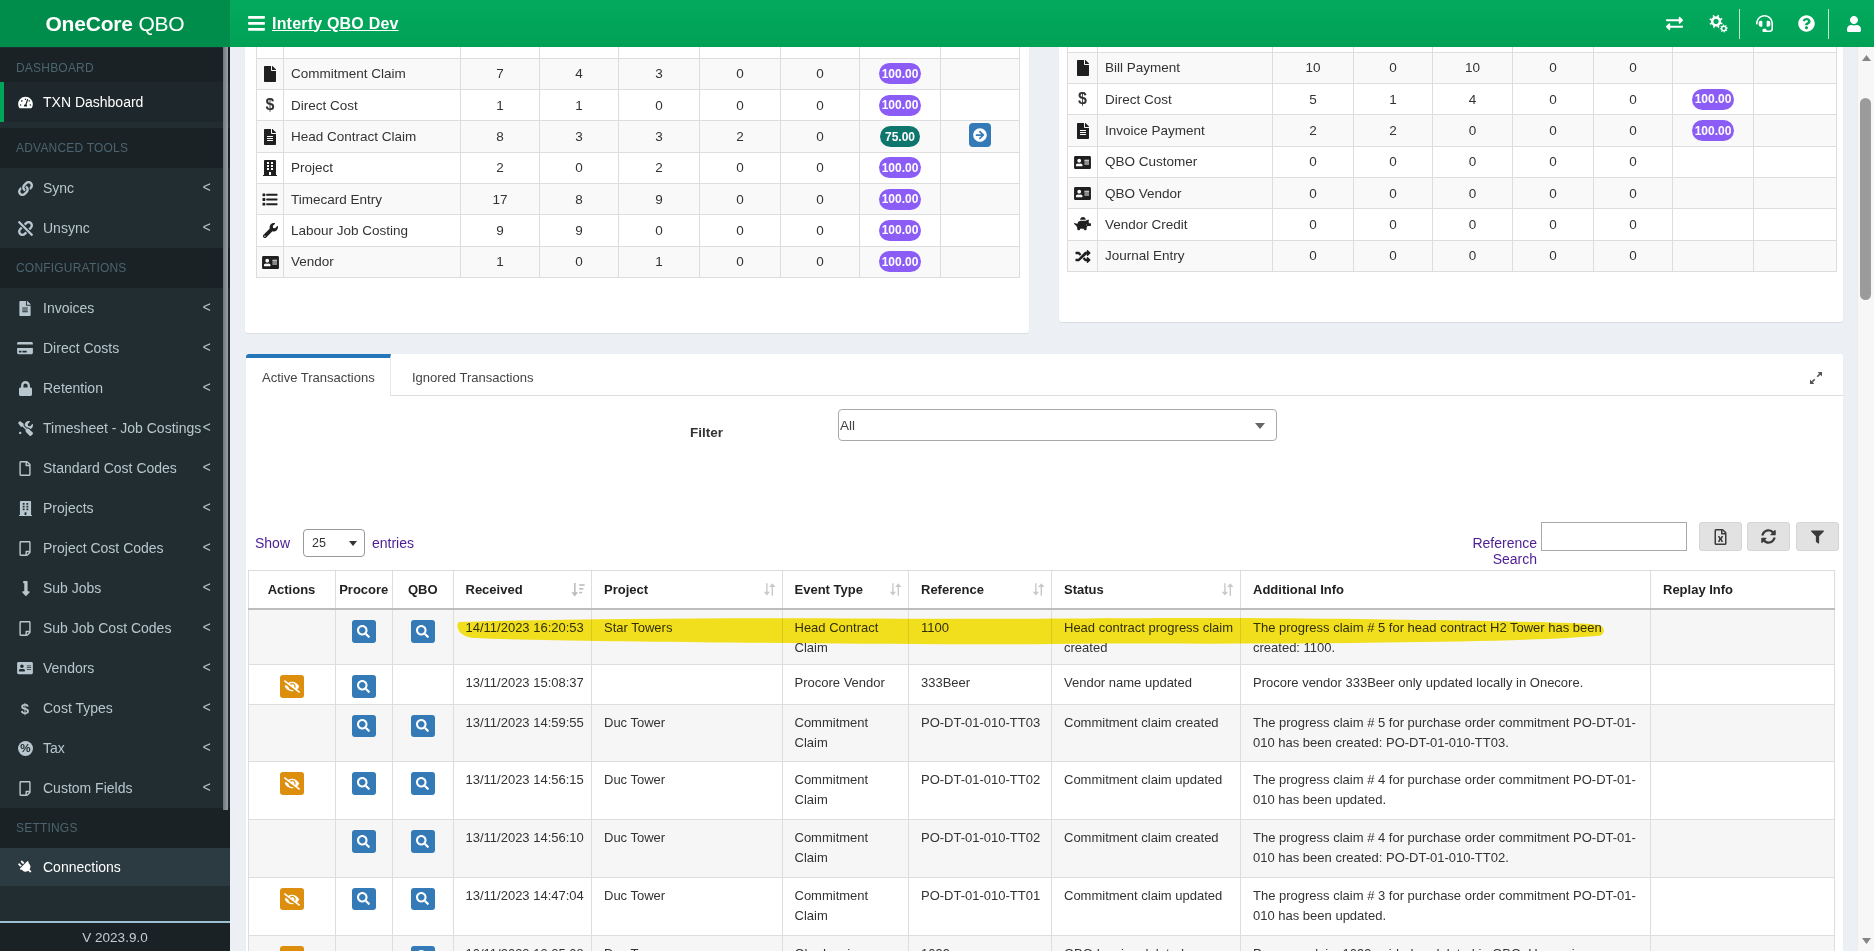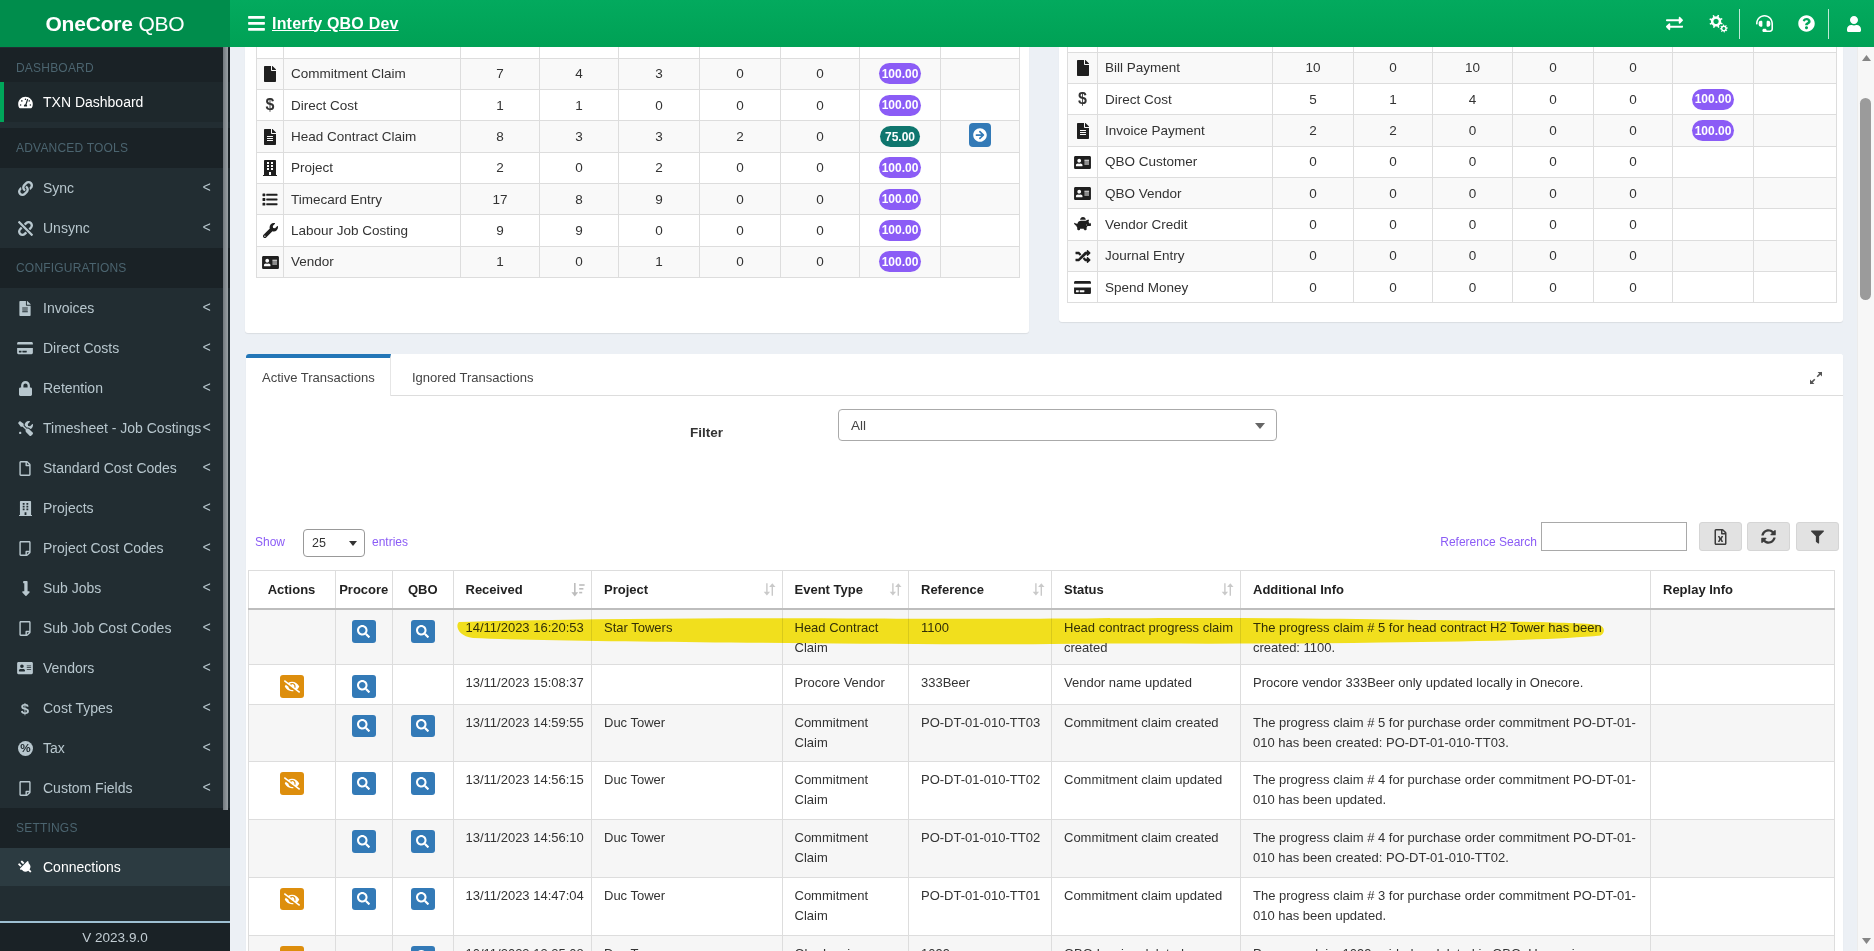--- a/index.html
+++ b/index.html
@@ -37,26 +37,26 @@
 .badge{display:inline-block;min-width:40px;text-align:center;border-radius:11px;font-size:12px;font-weight:bold;color:#fff;padding:3.5px 3px;line-height:14px}
 .bg-g{background:#8b5cf6}
 .bg-o{background:#0f766e}
 
 #tabstrip{position:absolute;left:0;top:0;width:1597px;height:42px;background:#fff}
 #tabline{position:absolute;left:145px;top:41px;width:1452px;height:1px;background:#ddd}
 #tab1{position:absolute;left:0;top:0;width:145px;height:42px;border-top:4px solid #2376b7;border-right:1px solid #e6e6e6;display:flex;align-items:center;padding-left:16px;font-size:13px;color:#444;background:#fff}
 #tab2{position:absolute;left:146px;top:4px;width:180px;height:38px;display:flex;align-items:center;padding-left:20px;font-size:13px;color:#444}
 
 #flabel{position:absolute;left:444px;top:71px;font-size:13.5px;font-weight:bold;color:#333}
-#fselect{position:absolute;left:592px;top:55px;width:439px;height:32px;border:1px solid #aaa;border-radius:4px;background:#fff;font-size:13.5px;color:#444;display:flex;align-items:center;padding-left:12px}
+#fselect{position:absolute;left:592px;top:55px;width:439px;height:32px;border:1px solid #aaa;border-radius:4px;background:#fff;font-size:13.5px;color:#444;display:flex;align-items:center;padding-left:1px}
 #fselect .caret{position:absolute;right:11px;top:13px;width:0;height:0;border-left:5px solid transparent;border-right:5px solid transparent;border-top:6px solid #666}
 #fabox{position:absolute;left:9px;top:110px;width:1578px;height:59px;border:1px solid #ccc;border-radius:4px;background:#fff;font-size:13px;color:#333}
 #fabox .t{position:absolute;left:17px;top:22px}
 #clearall{position:absolute;right:1px;top:9px;width:91px;height:36px;border:1px solid #ccc;border-radius:4px;background:#ececec;font-size:13px;color:#333;display:flex;align-items:center;justify-content:center}
-.showrow{position:absolute;font-size:12px;color:#8b5cf6}
+.showrow{position:absolute;font-size:14px;color:#4c1d95}
 #showsel{position:absolute;left:57px;top:175px;width:62px;height:28px;border:1px solid #999;border-radius:4px;background:#fff;font-size:12.5px;padding-left:8px;line-height:26px}
 #showsel .caret{position:absolute;right:7px;top:11px;width:0;height:0;border-left:4px solid transparent;border-right:4px solid transparent;border-top:5px solid #333}
 #refsearch{position:absolute;left:1295px;top:168px;width:146px;height:29px;border:1px solid #a9a9a9;background:#fff}
 .gbtn{position:absolute;top:168px;width:43px;height:29px;background:#e2e2e2;border:1px solid #d5d5d5;border-radius:3px;display:flex;align-items:center;justify-content:center}
 
 #mtab{border-collapse:collapse;table-layout:fixed;font-size:13px;color:#333}
 #mtab th{border:1px solid #ddd;border-bottom:2px solid #bdbdbd;height:38.5px;font-size:13px;text-align:left;padding:0 4px 0 12px;position:relative;font-weight:bold;color:#222}
 #mtab td{border:1px solid #ddd;padding:8px 4px 8px 12px;vertical-align:top;line-height:20.2px}
 #mtab td.cc{text-align:center;vertical-align:top;padding:10px 0 0 0}
 #mtab tr.g td{background:#f6f6f6}
@@ -490,33 +490,20 @@
           <td class="num">0</td>
           <td class="num">0</td>
           <td class="num"></td>
           <td class="num"></td>
         </tr>
         <tr class="g" style="height:30.9px">
           <td class="icn"><svg width="16" height="15" viewBox="0 0 512 512" fill="#1f1f1f">
               <path d="M505 359c9.4 9.4 9.4 24.6 0 33.9l-80 80c-15 15-41 4.5-41-17V416h-58.8a12 12 0 0 1-8.8-3.8l-70.6-75.6 53.3-57.1L352 336h32v-40c0-21.4 25.9-32 41-17l80 80zM12 176h84l52.8 56.6 53.3-57.1-70.6-75.6A12 12 0 0 0 122.8 96H12C5.4 96 0 101.4 0 108v56c0 6.6 5.4 12 12 12zm372 0v40c0 21.5 26 32 41 17l80-80c9.4-9.4 9.4-24.6 0-33.9l-80-80c-15-15-41-4.4-41 17V96h-58.8a12 12 0 0 0-8.8 3.8L96 336H12c-6.6 0-12 5.4-12 12v56c0 6.6 5.4 12 12 12h110.8c3.3 0 6.5-1.4 8.8-3.8L384 176z"></path>
             </svg></td>
           <td class="lbl">Journal Entry</td>
-          <td class="num">0</td>
-          <td class="num">0</td>
-          <td class="num">0</td>
-          <td class="num">0</td>
-          <td class="num">0</td>
-          <td class="num"></td>
-          <td class="num"></td>
-        </tr>
-        <tr style="height:30.9px">
-          <td class="icn"><svg width="17" height="15" viewBox="0 0 576 512" fill="#1f1f1f">
-              <path d="M0 432c0 26.5 21.5 48 48 48h480c26.5 0 48-21.5 48-48V256H0v176zm192-68c0-6.6 5.4-12 12-12h136c6.6 0 12 5.4 12 12v40c0 6.6-5.4 12-12 12H204c-6.6 0-12-5.4-12-12v-40zm-128 0c0-6.6 5.4-12 12-12h72c6.6 0 12 5.4 12 12v40c0 6.6-5.4 12-12 12H76c-6.6 0-12-5.4-12-12v-40zM576 80v48H0V80c0-26.5 21.5-48 48-48h480c26.5 0 48 21.5 48 48z"></path>
-            </svg></td>
-          <td class="lbl">Spend Money</td>
           <td class="num">0</td>
           <td class="num">0</td>
           <td class="num">0</td>
           <td class="num">0</td>
           <td class="num">0</td>
           <td class="num"></td>
           <td class="num"></td>
         </tr>
       </tbody>
     </table>

